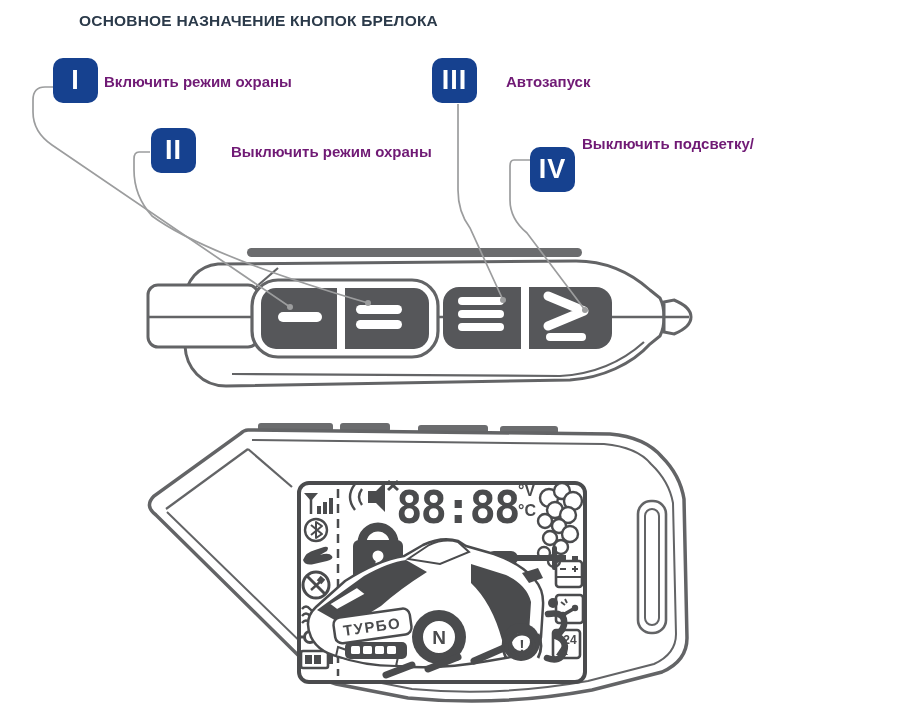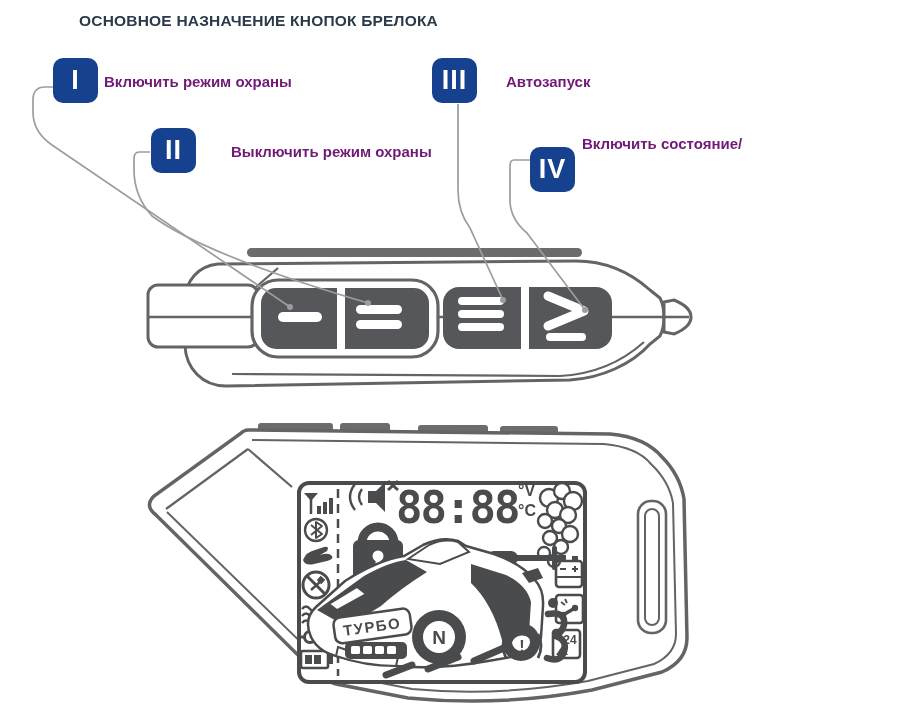--- a/index.html
+++ b/index.html
@@ -38,21 +38,21 @@
 
   <div class="badge" style="left:432px;top:58px;">
     <span>III</span>
   </div>
   <div class="legend-label" style="left:506px;top:72px;">Автозапуск</div>
 
   <div class="badge" style="left:530px;top:131px;margin-top:16px;">
     <span>IV</span>
   </div>
   <div class="legend-label" style="left:582px;top:134px;">
-    <div>Включить состояние/</div>
+    <div>Выключить подсветку/</div>
   </div>
 
   <svg id="top-view" width="565" height="155" viewBox="0 0 565 155">
     <g stroke="#636466" fill="#ffffff" stroke-width="3">
       <rect x="107" y="8" width="335" height="9" rx="4.5" fill="#6b6c6e" stroke="none"></rect>
       <path d="M 78 24 L 436 21 C 468 21 492 34 510 50 L 520 58 Q 524 66 524 77 Q 524 88 520 96 L 510 104 C 492 124 462 138 430 140 L 86 146 C 62 146 46 128 45 106 L 44 62 C 46 40 58 26 78 24 Z"></path>
       <path d="M 524 62 L 534 60 Q 551 67 551 77 Q 551 87 534 94 L 524 92 Z"></path>
       <line x1="45" y1="77" x2="549" y2="77" stroke-width="2.5"></line>
       <path fill="none" stroke-width="2.2" d="M 92 134 L 420 136 C 458 134 484 120 504 102"></path>
       <rect x="8" y="45" width="110" height="62" rx="10"></rect>

